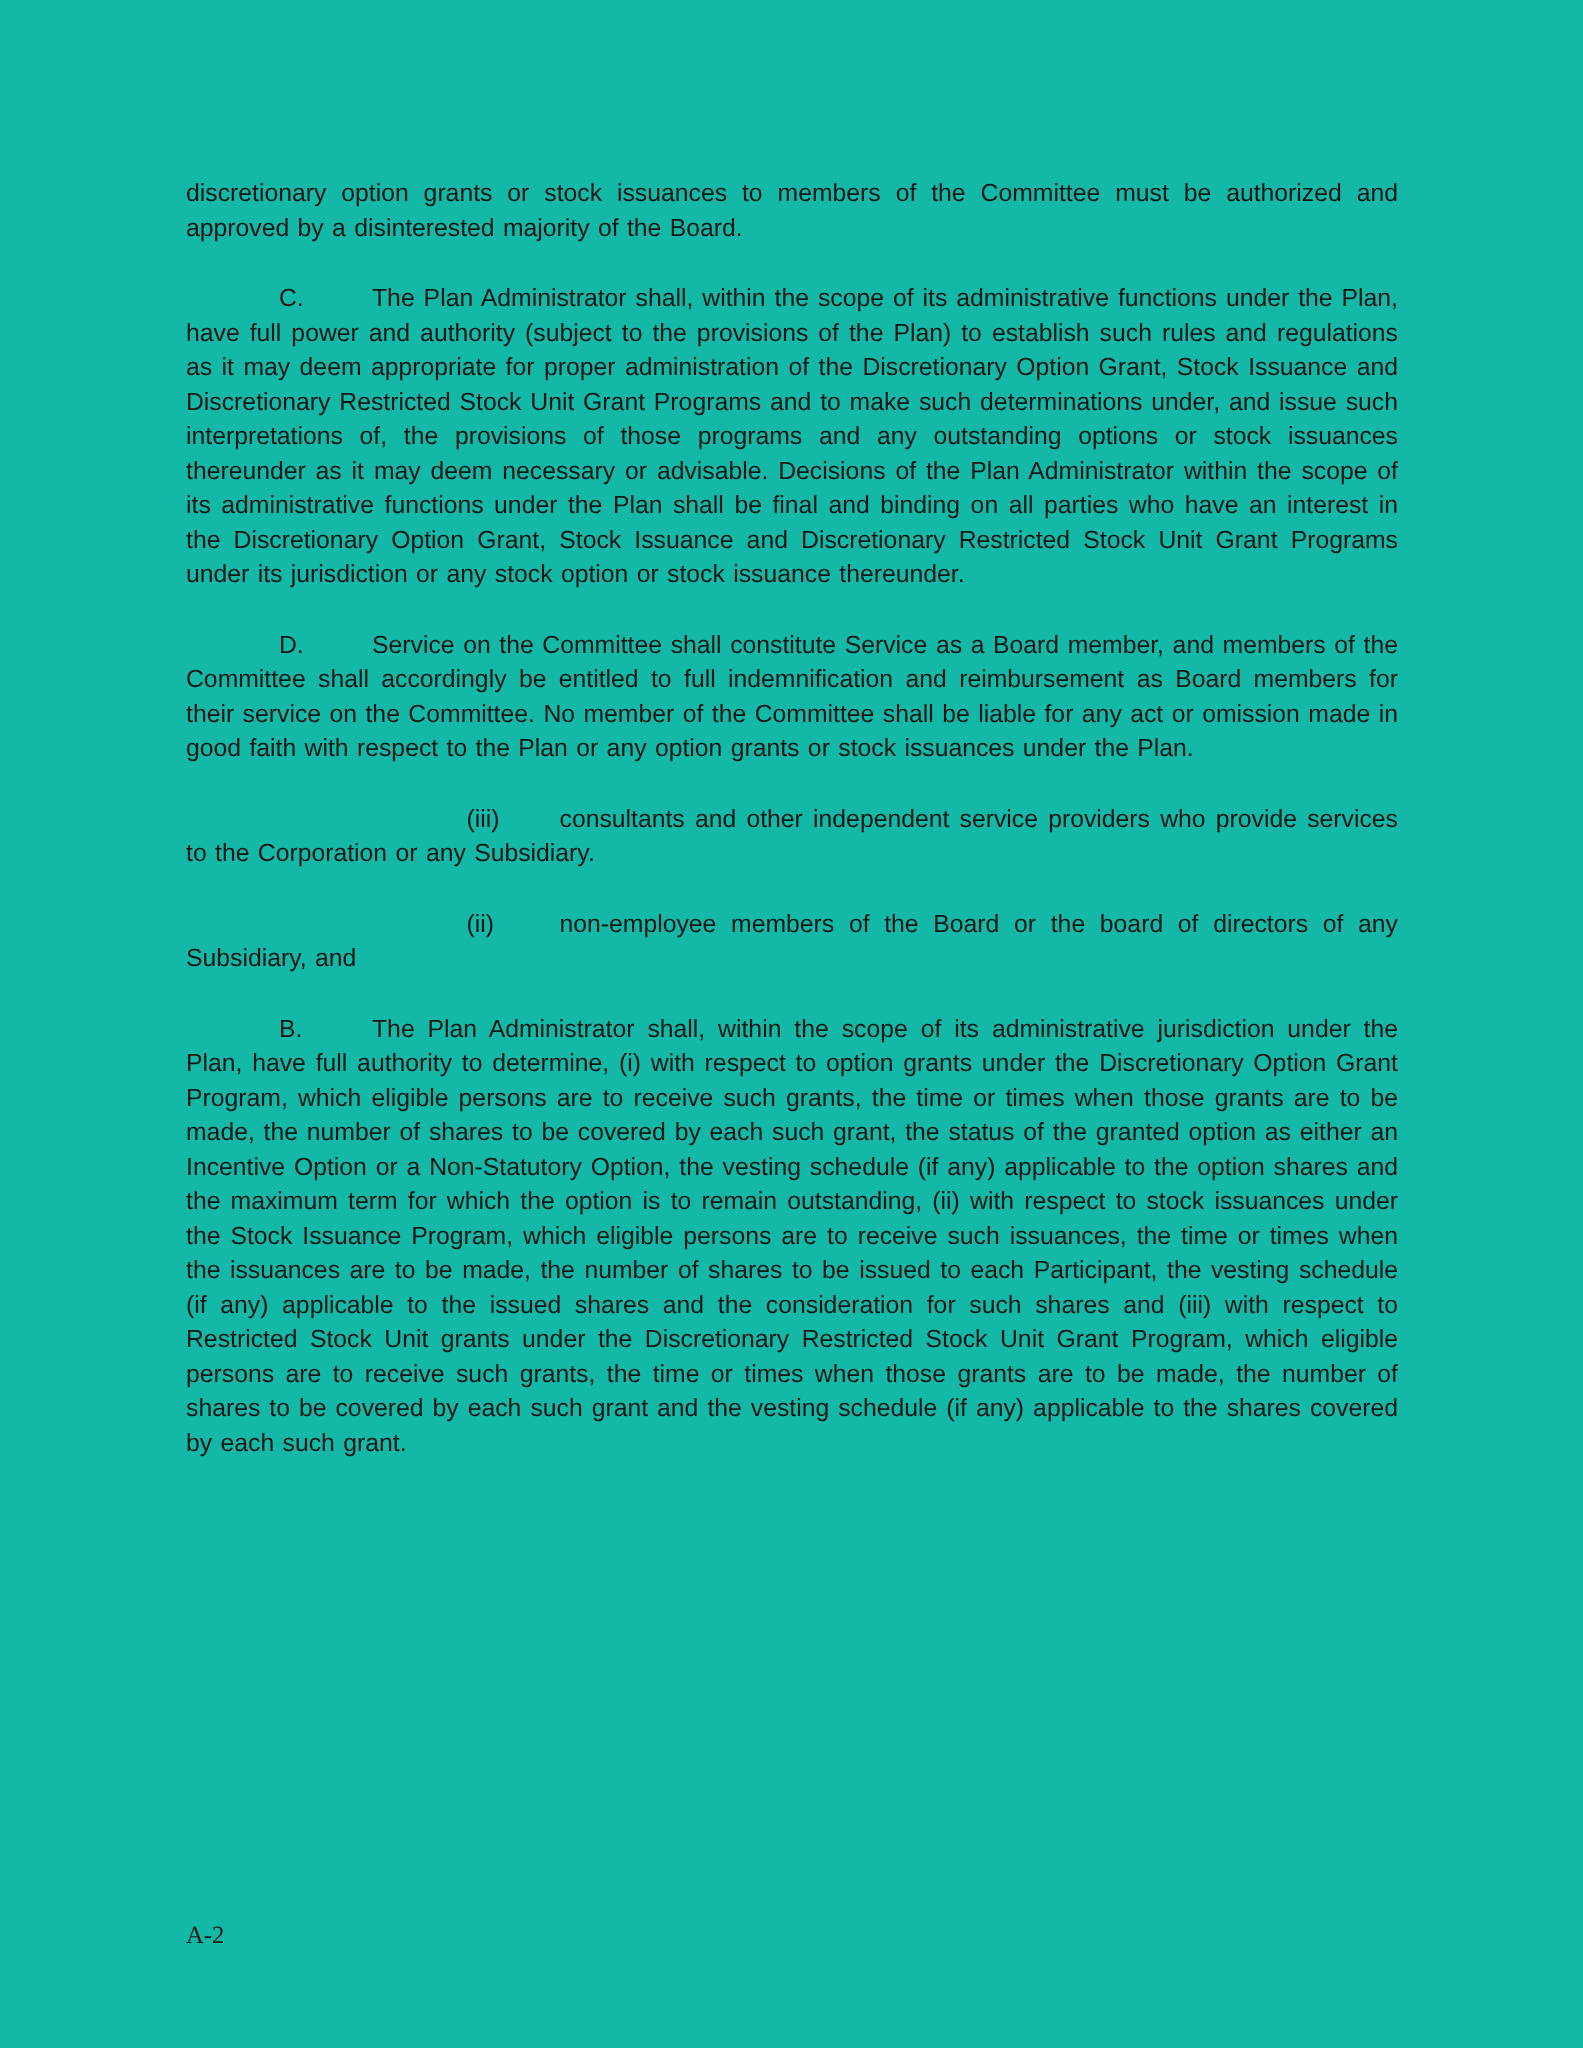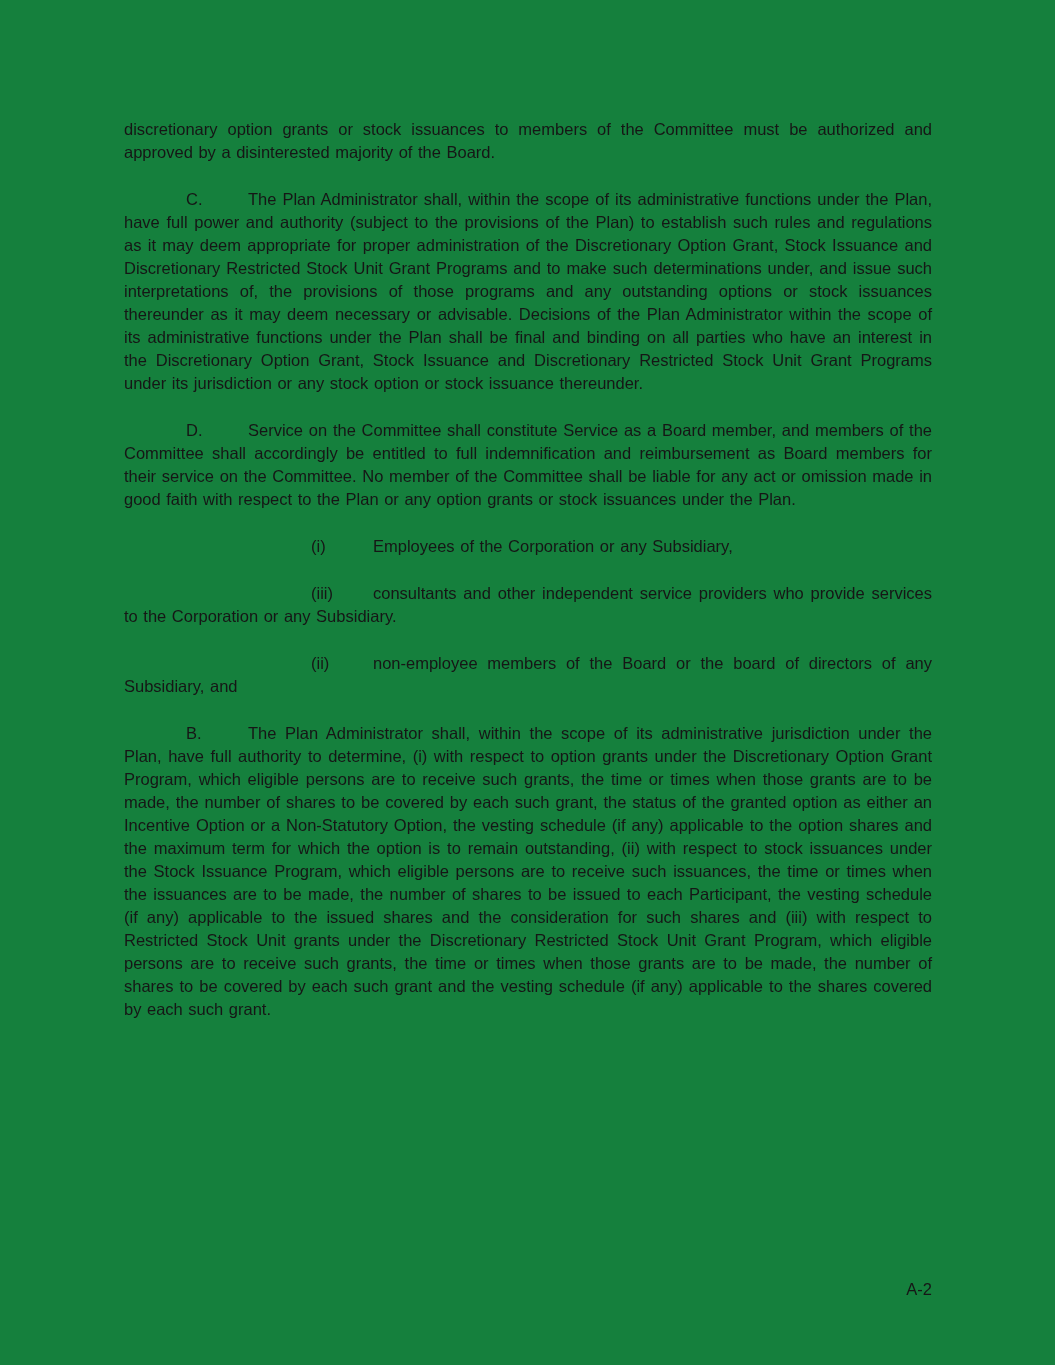--- a/index.html
+++ b/index.html
@@ -9,21 +9,21 @@
     background: #ffffff;
     font-family: "Liberation Sans", sans-serif;
     color: #161616;
     -webkit-font-smoothing: antialiased;
   }
   .page {
     position: relative;
     width: 1055px;
     height: 1365px;
     overflow: hidden;
-    background: #15803d;
+    background: #14b8a6;
   }
   .content {
     position: absolute;
     top: 118px;
     left: 124px;
     width: 808px;
     font-size: 16.5px;
     line-height: 23px;
   }
   p.para {
@@ -44,40 +44,40 @@
     font-size: 16.5px;
     font-weight: normal;
     line-height: 23px;
     letter-spacing: 0.6px;
   }
   .page-number {
     position: absolute;
     top: 1280px;
     left: 124px;
     width: 808px;
-    text-align: right;
+    text-align: left;
     font-size: 16.5px;
+    font-family: Liberation Serif, serif;
   }
 </style>
 </head>
 <body>
 
 <div class="page">
   <div class="content">
 
     <p class="para no-indent"><span>discretionary option grants or stock issuances to members of the Committee must be authorized and approved by a disinterested majority of the Board.</span></p>
 
 
     <p class="para"><span class="hang-label">C.</span><span>The Plan Administrator shall, within the scope of its administrative functions under the Plan, have full power and authority (subject to the provisions of the Plan) to establish such rules and regulations as it may deem appropriate for proper administration of the Discretionary Option Grant, Stock Issuance and Discretionary Restricted Stock Unit Grant Programs and to make such determinations under, and issue such interpretations of, the provisions of those programs and any outstanding options or stock issuances thereunder as it may deem necessary or advisable. Decisions of the Plan Administrator within the scope of its administrative functions under the Plan shall be final and binding on all parties who have an interest in the Discretionary Option Grant, Stock Issuance and Discretionary Restricted Stock Unit Grant Programs under its jurisdiction or any stock option or stock issuance thereunder.</span></p>
 
     <p class="para"><span class="hang-label">D.</span><span>Service on the Committee shall constitute Service as a Board member, and members of the Committee shall accordingly be entitled to full indemnification and reimbursement as Board members for their service on the Committee. No member of the Committee shall be liable for any act or omission made in good faith with respect to the Plan or any option grants or stock issuances under the Plan.</span></p>
 
 
 
-    <p class="para deep-indent"><span class="hang-label">(i)</span><span>Employees of the Corporation or any Subsidiary,</span></p>
 
     <p class="para deep-indent"><span class="hang-label">(iii)</span><span>consultants and other independent service providers who provide services to the Corporation or any Subsidiary.</span></p>
 
     <p class="para deep-indent"><span class="hang-label">(ii)</span><span>non-employee members of the Board or the board of directors of any Subsidiary, and</span></p>
 
     <p class="para"><span class="hang-label">B.</span><span>The Plan Administrator shall, within the scope of its administrative jurisdiction under the Plan, have full authority to determine, (i) with respect to option grants under the Discretionary Option Grant Program, which eligible persons are to receive such grants, the time or times when those grants are to be made, the number of shares to be covered by each such grant, the status of the granted option as either an Incentive Option or a Non-Statutory Option, the vesting schedule (if any) applicable to the option shares and the maximum term for which the option is to remain outstanding, (ii) with respect to stock issuances under the Stock Issuance Program, which eligible persons are to receive such issuances, the time or times when the issuances are to be made, the number of shares to be issued to each Participant, the vesting schedule (if any) applicable to the issued shares and the consideration for such shares and (iii) with respect to Restricted Stock Unit grants under the Discretionary Restricted Stock Unit Grant Program, which eligible persons are to receive such grants, the time or times when those grants are to be made, the number of shares to be covered by each such grant and the vesting schedule (if any) applicable to the shares covered by each such grant.</span></p>
 
   </div>
 
   <div class="page-number">A-2</div>

